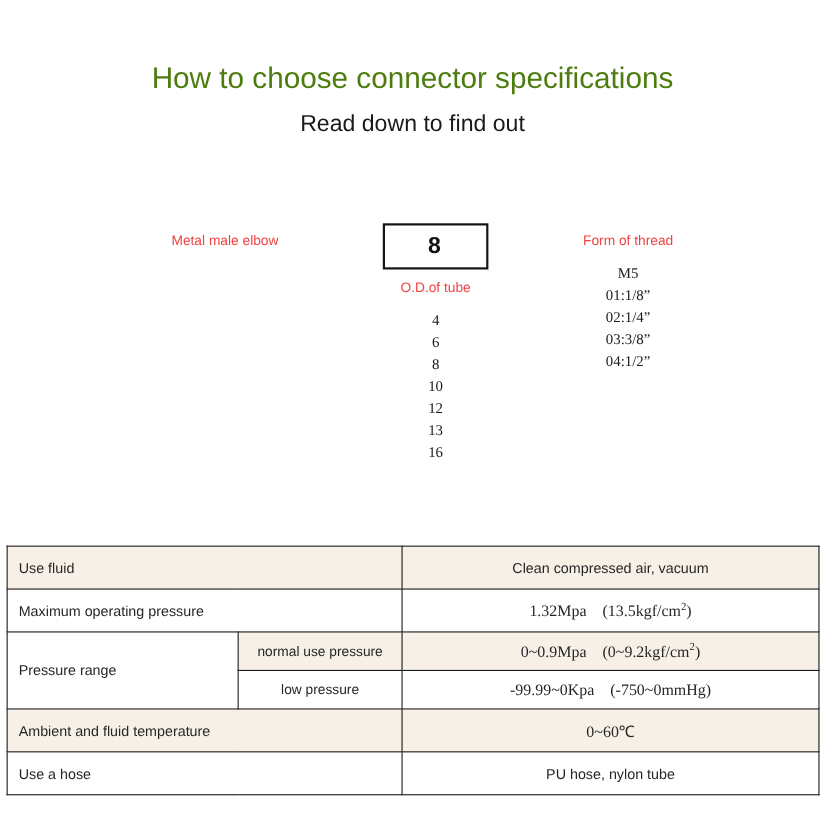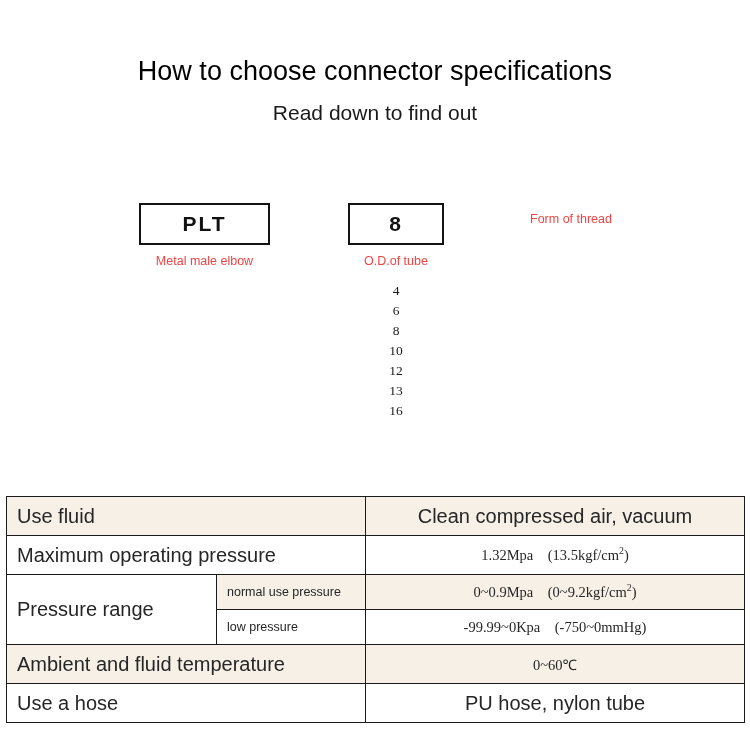--- a/index.html
+++ b/index.html
@@ -18,21 +18,21 @@
 
   
   #page-title {
     position: absolute;
     top: 56px;
     left: 0;
     width: 750px;
     text-align: center;
     font-size: 27px;
     font-weight: normal;
-    color: #000000;
+    color: #4d7c0f;
     letter-spacing: 0px;
     white-space: nowrap;
   }
   #page-subtitle {
     position: absolute;
     top: 101px;
     left: 0;
     width: 750px;
     text-align: center;
     font-size: 21px;
@@ -92,33 +92,34 @@
     position: absolute;
     left: 6px;
     top: 496px;
     width: 738px;
     border-collapse: collapse;
     table-layout: fixed;
   }
   #spec-table td {
     border: 1px solid #1a1a1a;
     padding: 0 10px;
-    font-size: 20px;
+    font-size: 13px;
     color: #262626;
     vertical-align: middle;
   }
   #spec-table td.label {
     text-align: left;
     height: 38px;
   }
   #spec-table td.value {
     text-align: center;
     height: 38px;
   }
   #spec-table td.sub-label {
+    text-align: center;
     font-size: 12.5px;
     height: 34px;
   }
   #spec-table td.value-small {
     text-align: center;
     font-size: 14.5px;
     height: 34px;
     font-family: "Liberation Serif", serif;
   }
   #spec-table td.value-serif {
@@ -130,41 +131,47 @@
   .white { background: #ffffff; }
   sup { font-size: 0.68em; vertical-align: super; line-height: 0; }
 </style>
 </head>
 <body>
 
 <div id="page-title">How to choose connector specifications</div>
 <div id="page-subtitle">Read down to find out</div>
 
 <div class="code-group" id="group-series">
-  <div class="code-box">PLT</div>
   <div class="code-caption">Metal male elbow</div>
   <div class="code-options"></div>
 </div>
 
 <div class="code-group" id="group-tube">
   <div class="code-box">8</div>
   <div class="code-caption">O.D.of tube</div>
   <div class="code-options">
     <div>4</div>
     <div>6</div>
     <div>8</div>
     <div>10</div>
     <div>12</div>
     <div>13</div>
     <div>16</div>
   </div>
 </div>
 
 <div class="code-group" id="group-thread">
   <div class="code-caption">Form of thread</div>
+  <div class="code-options">
+    <div>M5</div>
+    <div>01:1/8”</div>
+    <div>02:1/4”</div>
+    <div>03:3/8”</div>
+    <div>04:1/2”</div>
+  </div>
 </div>
 
 <div id="spec-heading">PLT Series</div>
 
 <table id="spec-table">
   <colgroup>
     <col style="width:210px">
     <col style="width:149px">
     <col style="width:379px">
   </colgroup>

